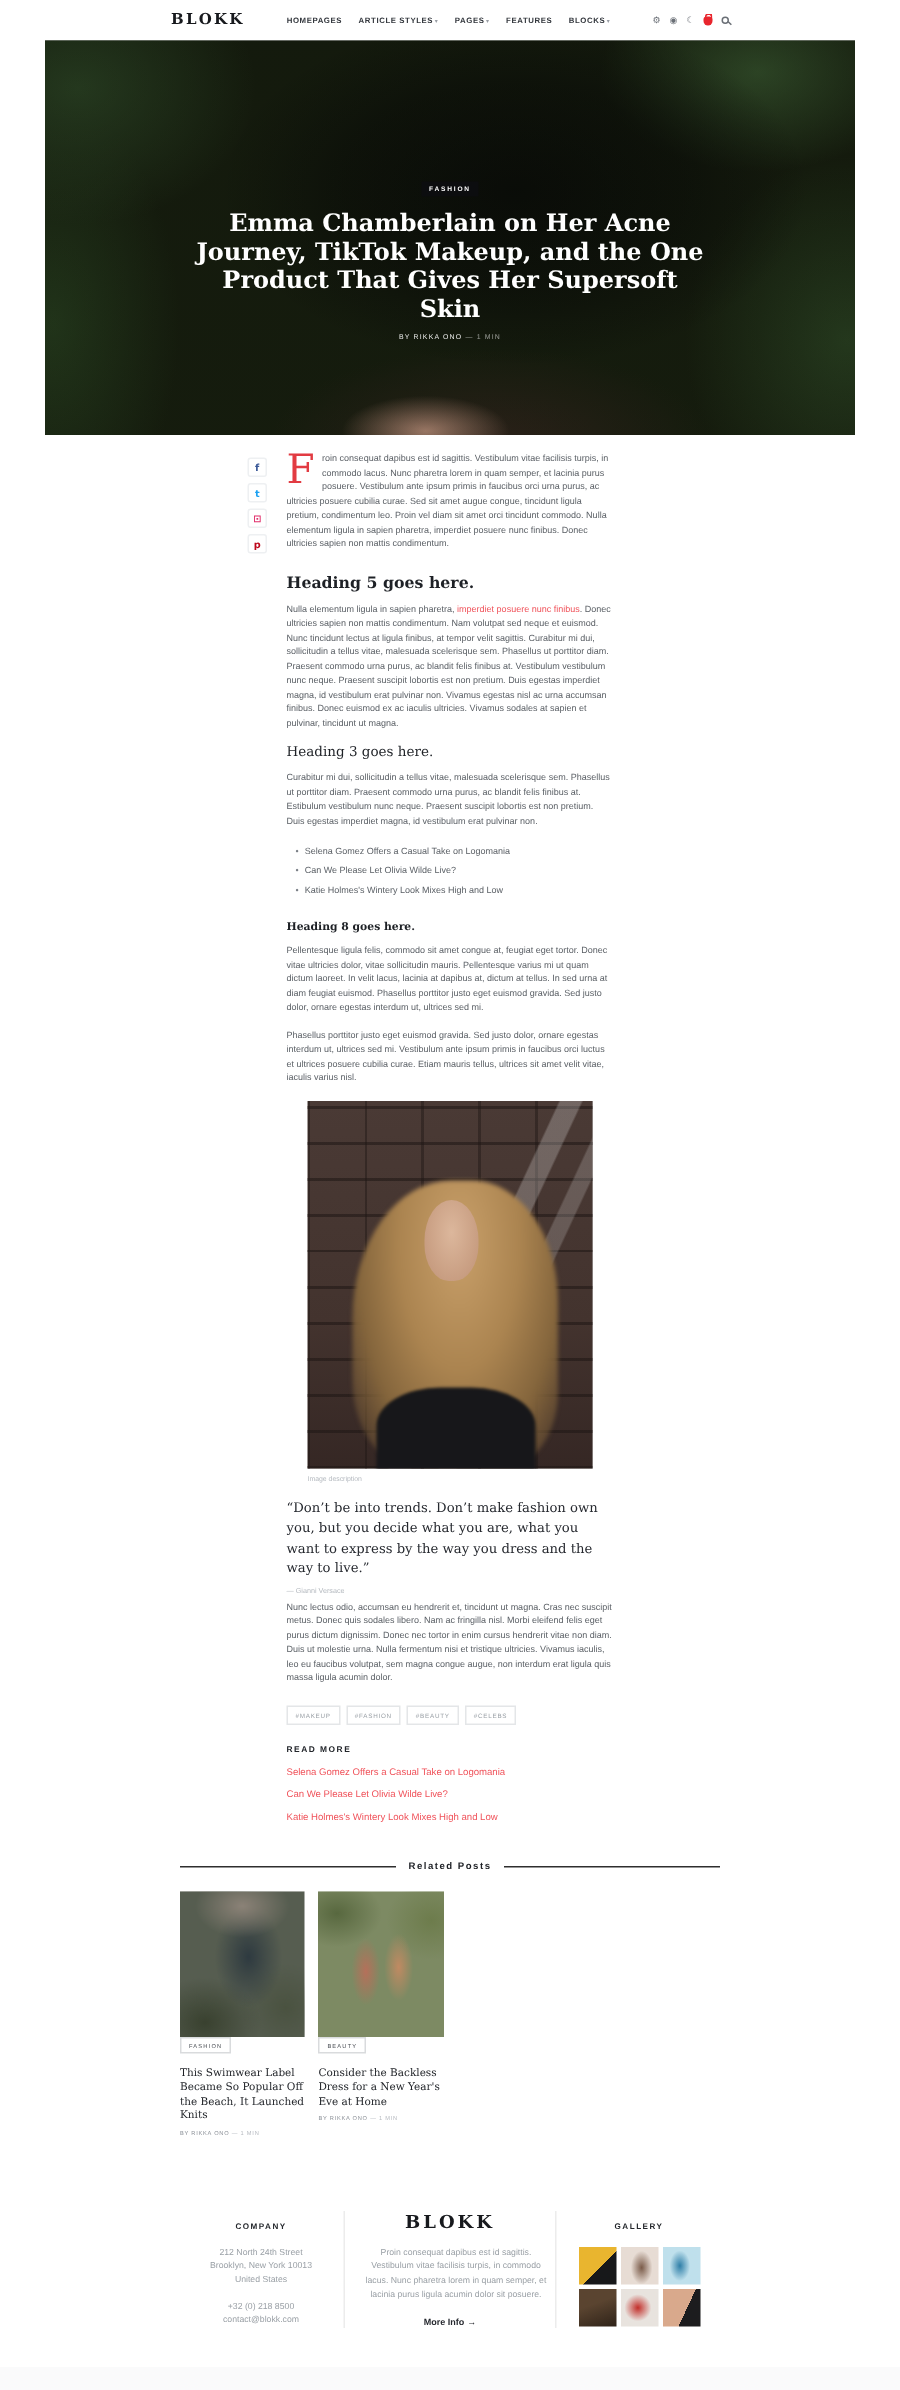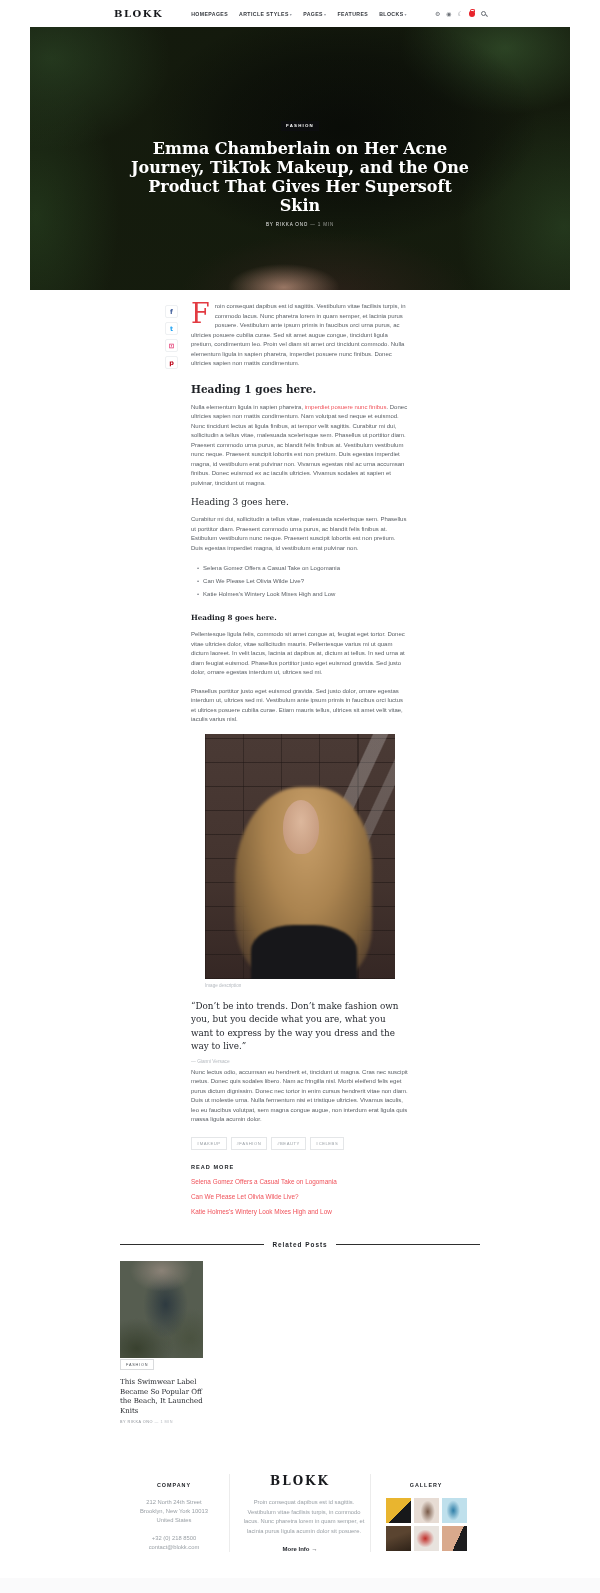--- a/index.html
+++ b/index.html
@@ -184,21 +184,21 @@
   <div class="share-rail">
     <span class="share-btn c-fb">f</span>
     <span class="share-btn c-tw">t</span>
     <span class="share-btn c-ig">⊡</span>
     <span class="share-btn c-pi">p</span>
   </div>
 
   <article class="article">
     <p><span class="dropcap serif">F</span><span>roin consequat dapibus est id sagittis. Vestibulum vitae facilisis turpis, in commodo lacus. Nunc pharetra lorem in quam semper, et lacinia purus posuere. Vestibulum ante ipsum primis in faucibus orci urna purus, ac ultricies posuere cubilia curae. Sed sit amet augue congue, tincidunt ligula pretium, condimentum leo. Proin vel diam sit amet orci tincidunt commodo. Nulla elementum ligula in sapien pharetra, imperdiet posuere nunc finibus. Donec ultricies sapien non mattis condimentum.</span></p>
 
-    <h2 class="serif">Heading 1 goes here.</h2>
+    <h2 class="serif">Heading 5 goes here.</h2>
     <p><span>Nulla elementum ligula in sapien pharetra, </span><span class="inline-link">imperdiet posuere nunc finibus</span><span>. Donec ultricies sapien non mattis condimentum. Nam volutpat sed neque et euismod. Nunc tincidunt lectus at ligula finibus, at tempor velit sagittis. Curabitur mi dui, sollicitudin a tellus vitae, malesuada scelerisque sem. Phasellus ut porttitor diam. Praesent commodo urna purus, ac blandit felis finibus at. Vestibulum vestibulum nunc neque. Praesent suscipit lobortis est non pretium. Duis egestas imperdiet magna, id vestibulum erat pulvinar non. Vivamus egestas nisl ac urna accumsan finibus. Donec euismod ex ac iaculis ultricies. Vivamus sodales at sapien et pulvinar, tincidunt ut magna.</span></p>
 
     <h3 class="serif">Heading 3 goes here.</h3>
     <p>Curabitur mi dui, sollicitudin a tellus vitae, malesuada scelerisque sem. Phasellus ut porttitor diam. Praesent commodo urna purus, ac blandit felis finibus at. Estibulum vestibulum nunc neque. Praesent suscipit lobortis est non pretium. Duis egestas imperdiet magna, id vestibulum erat pulvinar non.</p>
 
     <ul>
       <li>Selena Gomez Offers a Casual Take on Logomania</li>
       <li>Can We Please Let Olivia Wilde Live?</li>
       <li>Katie Holmes's Wintery Look Mixes High and Low</li>
     </ul>
@@ -241,20 +241,26 @@
   <div class="related-head">
     <span class="line"></span>
     <span class="related-title">Related Posts</span>
     <span class="line"></span>
   </div>
   <div class="cards">
     <div class="card">
       <div class="card-img art1"></div>
       <span class="card-badge">Fashion</span>
       <div class="card-title serif">This Swimwear Label Became So Popular Off the Beach, It Launched Knits</div>
+      <div class="card-meta"><span class="au">By Rikka Ono</span> — <span>1 Min</span></div>
+    </div>
+    <div class="card">
+      <div class="card-img art3"></div>
+      <span class="card-badge">Beauty</span>
+      <div class="card-title serif">Consider the Backless Dress for a New Year's Eve at Home</div>
       <div class="card-meta"><span class="au">By Rikka Ono</span> — <span>1 Min</span></div>
     </div>
   </div>
 </section>
 
 <footer class="footer">
   <div class="f-col f-left">
     <div class="f-title">Company</div>
     <div class="f-text">
       <div>212 North 24th Street</div>

